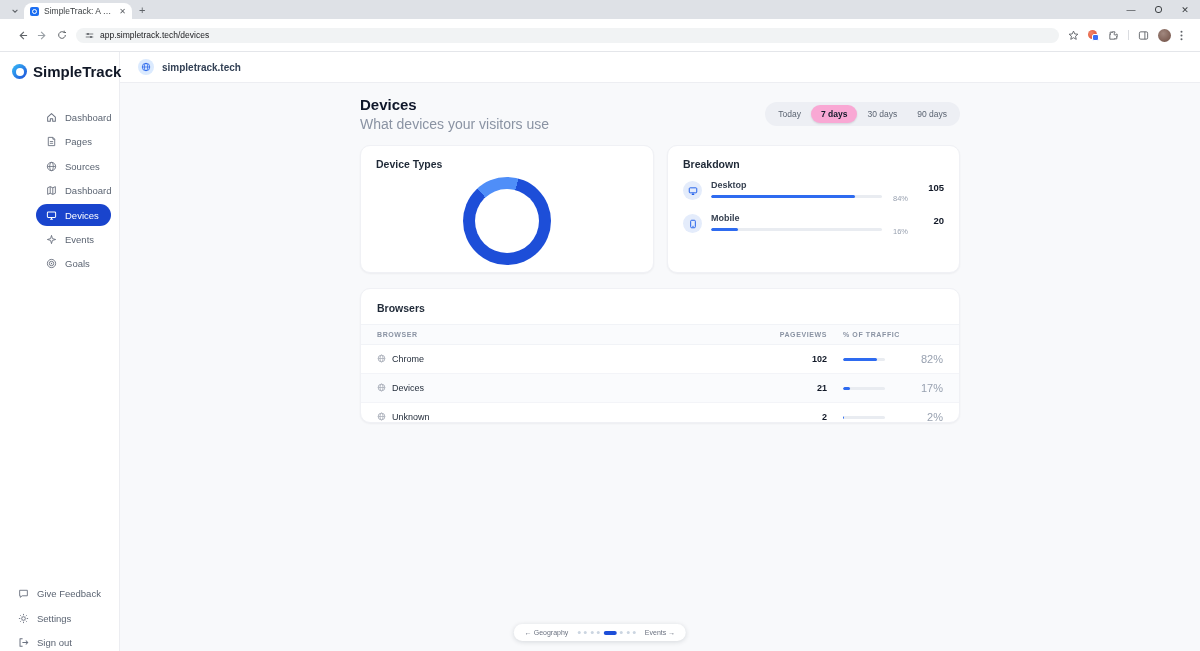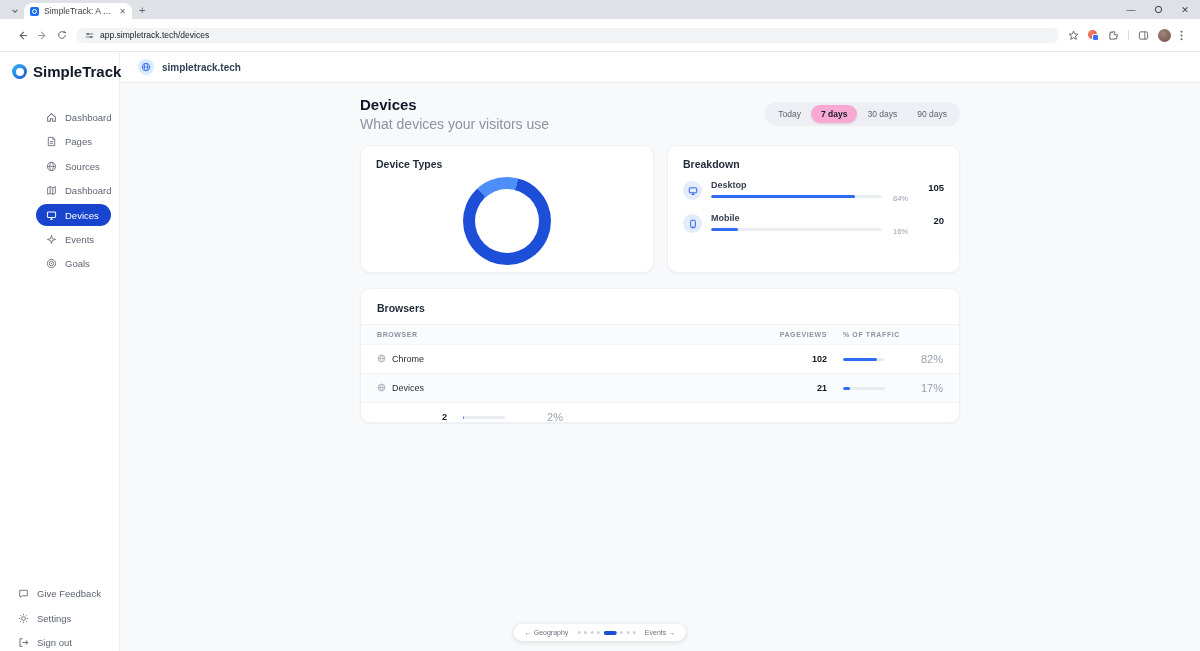--- a/index.html
+++ b/index.html
@@ -402,20 +402,30 @@
             </span>
             <span class="col-views row-views">21</span>
             <span class="col-traffic">
               <span class="traffic-track">
                   <span class="traffic-fill" style="display: block; width: 17%;"></span>
                 </span>
               <span class="traffic-pct">17%</span>
             </span>
           </div>
           <div class="tbl-row">
+            <span class="col-name">
+              <span class="row-globe">
+                  <svg width="9" height="9" viewBox="0 0 12 12">
+                    <circle cx="6" cy="6" r="4.5" stroke="currentColor" stroke-width="1" fill="none"></circle>
+                    <ellipse cx="6" cy="6" rx="2" ry="4.5" stroke="currentColor" stroke-width="0.9" fill="none"></ellipse>
+                    <path d="M1.5 6 H10.5" stroke="currentColor" stroke-width="0.9"></path>
+                  </svg>
+                </span>
+              <span class="row-name">Unknown</span>
+            </span>
             <span class="col-views row-views">2</span>
             <span class="col-traffic">
               <span class="traffic-track">
                   <span class="traffic-fill" style="display: block; width: 2%;"></span>
                 </span>
               <span class="traffic-pct">2%</span>
             </span>
           </div>
         </div>
       </div>

